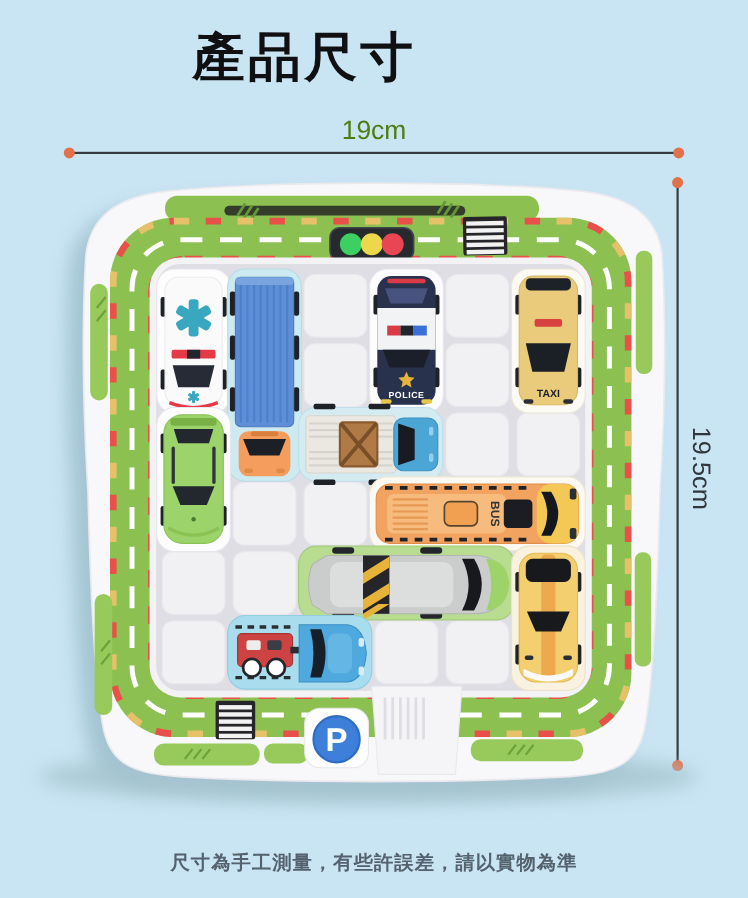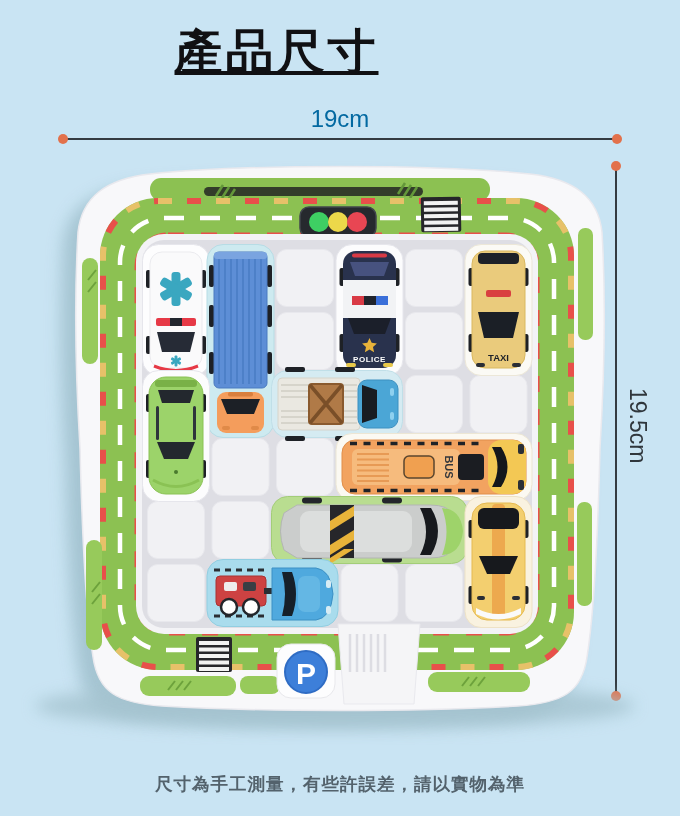--- a/index.html
+++ b/index.html
@@ -1,21 +1,21 @@
 <!DOCTYPE html>
 <html><head>
 <meta charset="utf-8">
 <style>
   html,body{margin:0;padding:0;background:#c9e4f3;}
   .stage{position:relative;width:680px;height:816px;overflow:hidden;background:#c9e4f3;
          font-family:"Liberation Sans",sans-serif;}
   .title{position:absolute;top:20px;left:0;width:553px;text-align:center;
-         font-size:48px;font-weight:800;color:#101013;letter-spacing:3px;text-decoration:underline;}
+         font-size:48px;font-weight:800;color:#101013;letter-spacing:3px;}
   .dim-label-w{position:absolute;top:105px;left:0;width:680px;text-align:center;
-         font-size:24px;color:#0369a1;}
+         font-size:24px;color:#4d7c0f;}
   .dim-line-w{position:absolute;top:138px;left:62px;width:556px;height:2px;background:#343b41;}
   .dim-line-h{position:absolute;top:166px;left:615px;width:2px;height:530px;background:#343b41;}
   .dot{position:absolute;width:10px;height:10px;border-radius:50%;background:#e2714b;}
   .dim-label-h{position:absolute;left:651px;top:388px;font-size:23px;color:#2f363c;
          transform:rotate(90deg);transform-origin:0 0;white-space:nowrap;}
   .footer{position:absolute;top:772px;left:0;width:680px;text-align:center;
          font-size:17.5px;color:#53626c;letter-spacing:1px;font-weight:bold;}
   svg{position:absolute;left:0;top:0;}
   text{font-family:"Liberation Sans",sans-serif;}
 </style>

